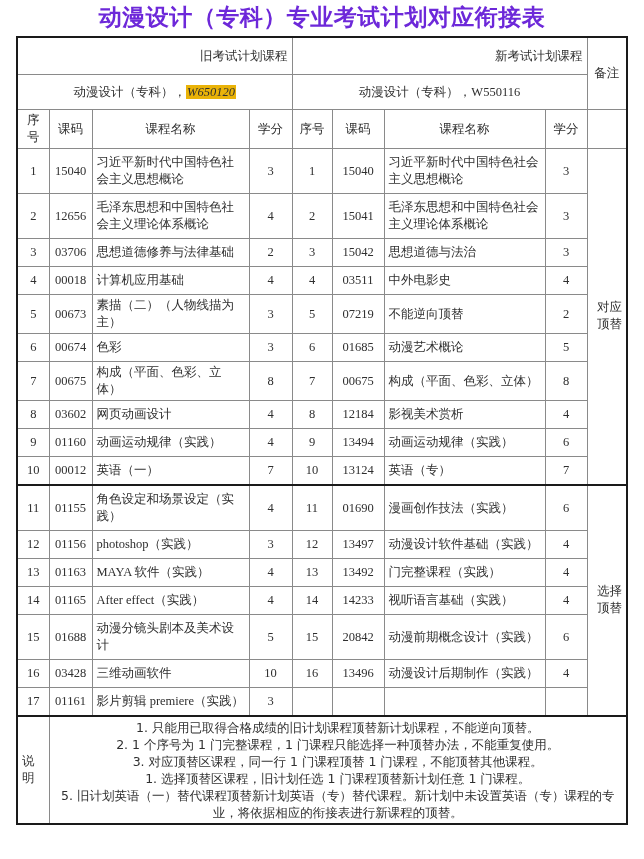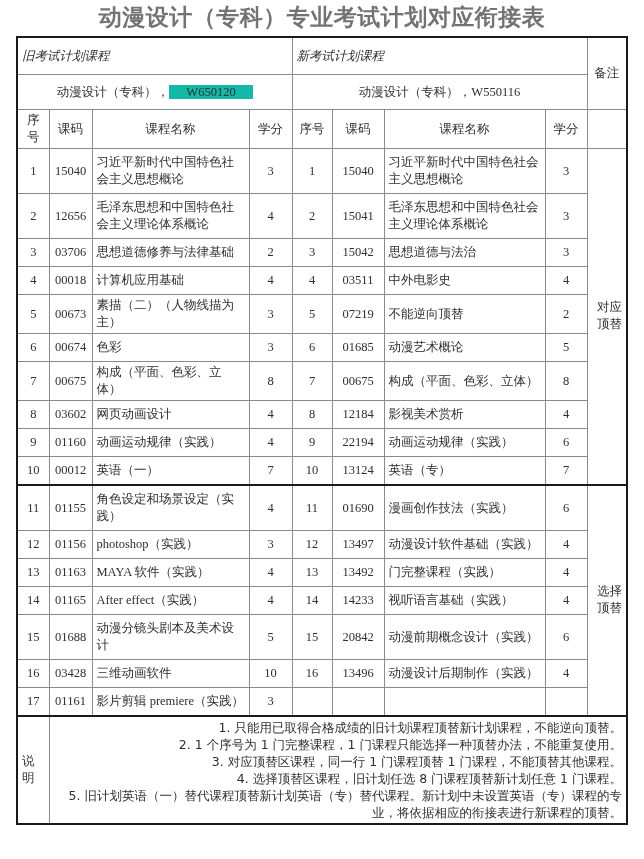--- a/index.html
+++ b/index.html
@@ -22,45 +22,44 @@
   }
   #doc-title {
     text-align: center;
     font-size: 23px;
     font-weight: bold;
     letter-spacing: 0.5px;
     line-height: 30px;
     padding-top: 3px;
     padding-bottom: 3px;
     font-family: "Liberation Serif", "DejaVu Serif", serif;
-    color: #737373;
+    color: #6d28d9;
   }
   table.main {
     border-collapse: collapse;
     width: 610px;
     margin: 0 auto;
     table-layout: fixed;
     border: 2.2px solid #1a1a1a;
   }
   table.main td, table.main th {
     border: 1px solid #8a8a8a;
     font-weight: normal;
     font-size: 12.5px;
     color: #2f2f2f;
     padding: 2px 4px;
     vertical-align: middle;
     line-height: 17px;
     overflow: hidden;
   }
   .grp-head {
-    text-align: left;
+    text-align: right;
     font-size: 13.5px;
     height: 32px;
     color: #222;
-    font-style: italic;
   }
   .plan-line {
     text-align: center;
     font-size: 13px;
     height: 30px;
     color: #222;
   }
   .remark-head {
     text-align: center;
     font-size: 13.5px;
@@ -80,32 +79,33 @@
   .remark-cell {
     text-align: right;
     font-size: 13px;
     line-height: 20px;
     color: #2f2f2f;
     vertical-align: middle;
     font-family: Liberation Mono, monospace;
   }
   .thick-top { border-top: 2.2px solid #1a1a1a !important; }
   .hl {
-    background: #14b8a6;
-    padding: 0 17px;
+    background: #eab308;
+    padding: 0 1px;
+    font-style: italic;
   }
   .notes-label {
     text-align: left;
     font-size: 13px;
     line-height: 21px;
     vertical-align: middle;
     color: #2f2f2f;
   }
   .notes-body {
-    text-align: right;
+    text-align: center;
     padding: 6px 8px 8px 8px;
     vertical-align: top;
     font-family: "DejaVu Sans", "Liberation Sans", sans-serif;
     font-size: 11.5px;
     line-height: 19.5px;
     color: #2a2a2a;
     margin-left: 20px;
   }
   .notes-body p {
     margin: 0 0 0 0;
@@ -236,21 +236,21 @@
           <td class="c-code">12184</td>
           <td class="c-name">影视美术赏析</td>
           <td class="c-credit">4</td>
         </tr>
         <tr class="row-body">
           <td class="c-seq">9</td>
           <td class="c-code">01160</td>
           <td class="c-name">动画运动规律（实践）</td>
           <td class="c-credit">4</td>
           <td class="c-seq">9</td>
-          <td class="c-code">22194</td>
+          <td class="c-code">13494</td>
           <td class="c-name">动画运动规律（实践）</td>
           <td class="c-credit">6</td>
         </tr>
         <tr class="row-body">
           <td class="c-seq">10</td>
           <td class="c-code">00012</td>
           <td class="c-name">英语（一）</td>
           <td class="c-credit">7</td>
           <td class="c-seq">10</td>
           <td class="c-code">13124</td>
@@ -330,20 +330,20 @@
         </tr>
       </tbody>
 
       <tbody>
         <tr>
         <td class="notes-label thick-top"><span>说明</span></td>
         <td class="notes-body thick-top" colspan="8">
           <p>1. 只能用已取得合格成绩的旧计划课程顶替新计划课程，不能逆向顶替。</p>
           <p>2. 1 个序号为 1 门完整课程，1 门课程只能选择一种顶替办法，不能重复使用。</p>
           <p>3. 对应顶替区课程，同一行 1 门课程顶替 1 门课程，不能顶替其他课程。</p>
-          <p>4. 选择顶替区课程，旧计划任选 8 门课程顶替新计划任意 1 门课程。</p>
+          <p>1. 选择顶替区课程，旧计划任选 1 门课程顶替新计划任意 1 门课程。</p>
           <p>5. 旧计划英语（一）替代课程顶替新计划英语（专）替代课程。新计划中未设置英语（专）课程的专业，将依据相应的衔接表进行新课程的顶替。</p>
         </td>
       </tr>
     </tbody>
   </table>
 
 </div>
 
 </body></html>

